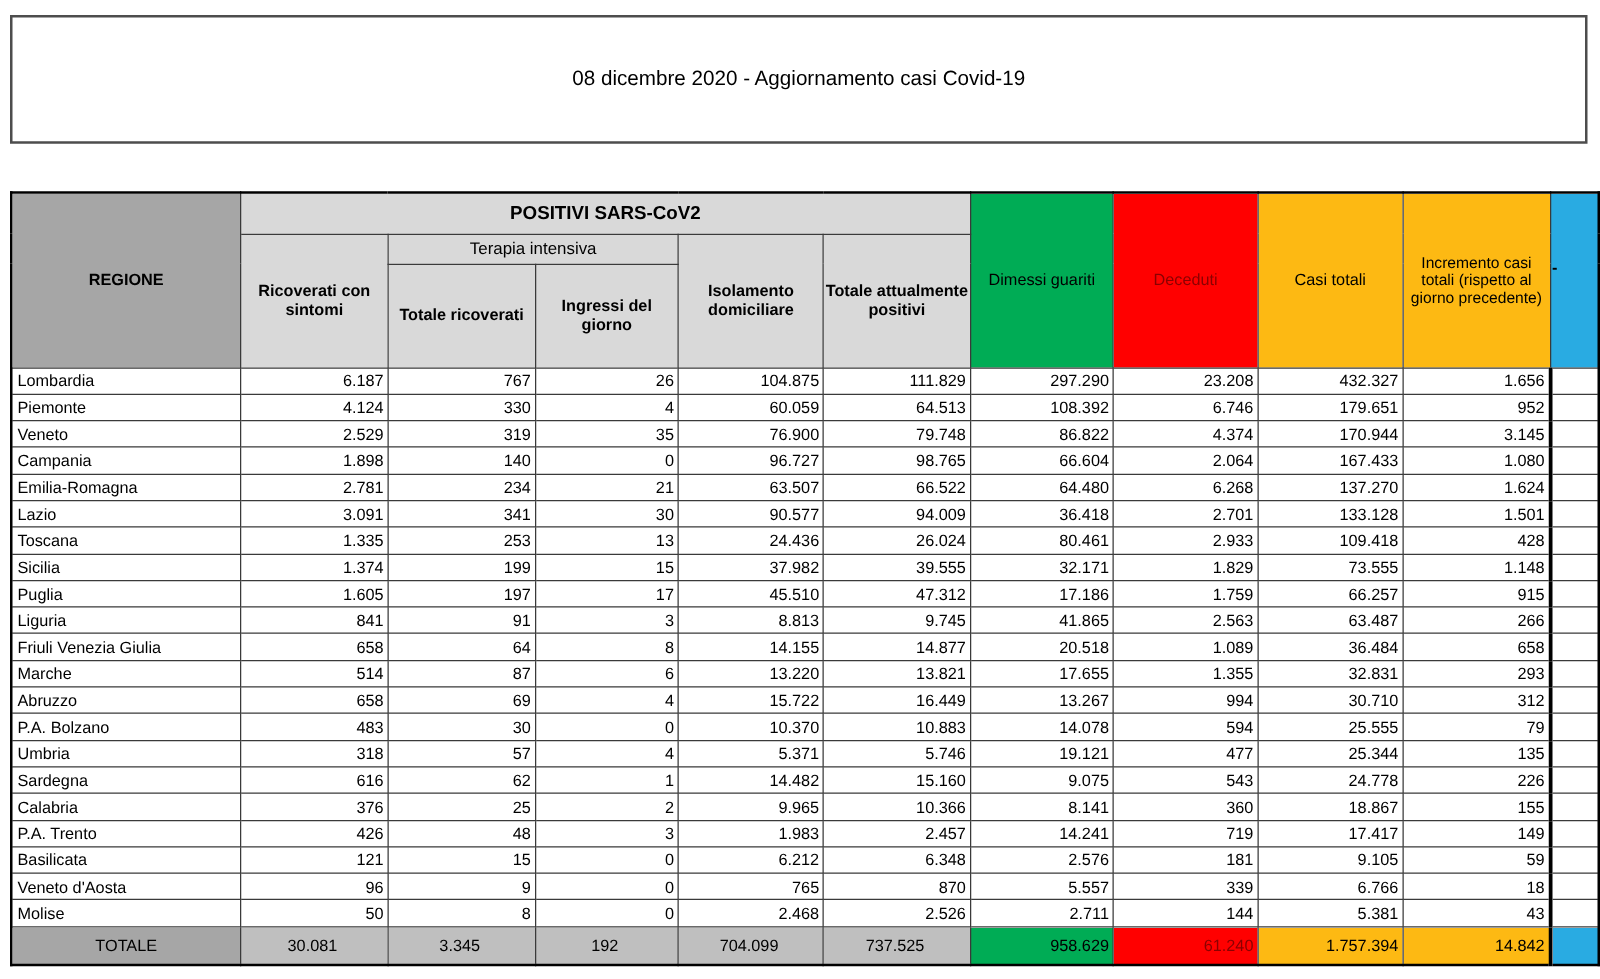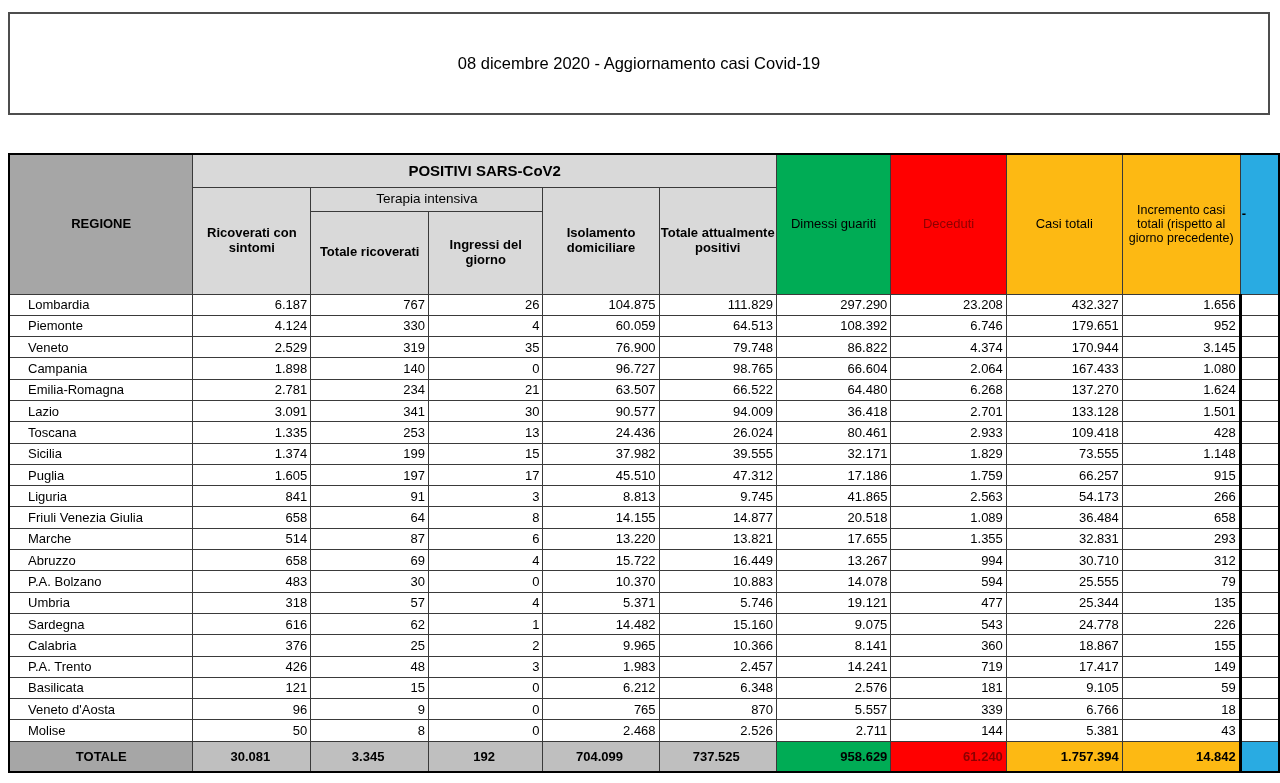--- a/index.html
+++ b/index.html
@@ -43,24 +43,24 @@
   .region-h{background:var(--gray-dark);font-weight:bold;font-size:13px;}
   .group-h{background:var(--gray-light);font-weight:bold;font-size:15px;}
   .sub-h{background:var(--gray-light);font-weight:bold;font-size:13px;}
   .terapia-h{background:var(--gray-light);font-weight:normal;font-size:13.5px;}
   .green-h{background:var(--green);font-weight:normal;}
   .red-h{background:var(--red);color:var(--dark-red);font-weight:normal;}
   .yellow-h{background:var(--yellow);font-weight:normal;margin-top:44px;}
   .incr{font-size:12.5px;padding:0 5px;}
   .blue-h{background:var(--blue);vertical-align:top;text-align:left;border-left:3px solid #000;}
   .blue-h span{display:block;margin-top:52px;margin-left:1px;font-weight:bold;}
-  td.region{text-align:left;padding-left:18px;background:#fff;}
+  td.region{text-align:left;padding-left:4px;background:#fff;}
   td.num{text-align:right;padding-right:3px;background:#fff;}
   td.cutcell{background:#fff;border-left:3px solid #000;}
-  tr.total td{font-weight:bold;}
+  tr.total td{font-weight:normal;}
   td.t-label{background:var(--gray-dark);text-align:center;}
   td.t-gray{background:var(--gray-total);text-align:center;}
   td.t-green{background:var(--green);}
   td.t-red{background:var(--red);color:var(--dark-red);}
   td.t-yellow{background:var(--yellow);}
   td.t-blue{background:var(--blue);border-left:3px solid #000;}
 </style>
 </head>
 <body>
 
@@ -225,21 +225,21 @@
       </tr>
       <tr>
         <td class="region">Liguria</td>
         <td class="num">841</td>
         <td class="num">91</td>
         <td class="num">3</td>
         <td class="num">8.813</td>
         <td class="num">9.745</td>
         <td class="num">41.865</td>
         <td class="num">2.563</td>
-        <td class="num">54.173</td>
+        <td class="num">63.487</td>
         <td class="num">266</td>
         <td class="cutcell"></td>
       </tr>
       <tr>
         <td class="region">Friuli Venezia Giulia</td>
         <td class="num">658</td>
         <td class="num">64</td>
         <td class="num">8</td>
         <td class="num">14.155</td>
         <td class="num">14.877</td>

